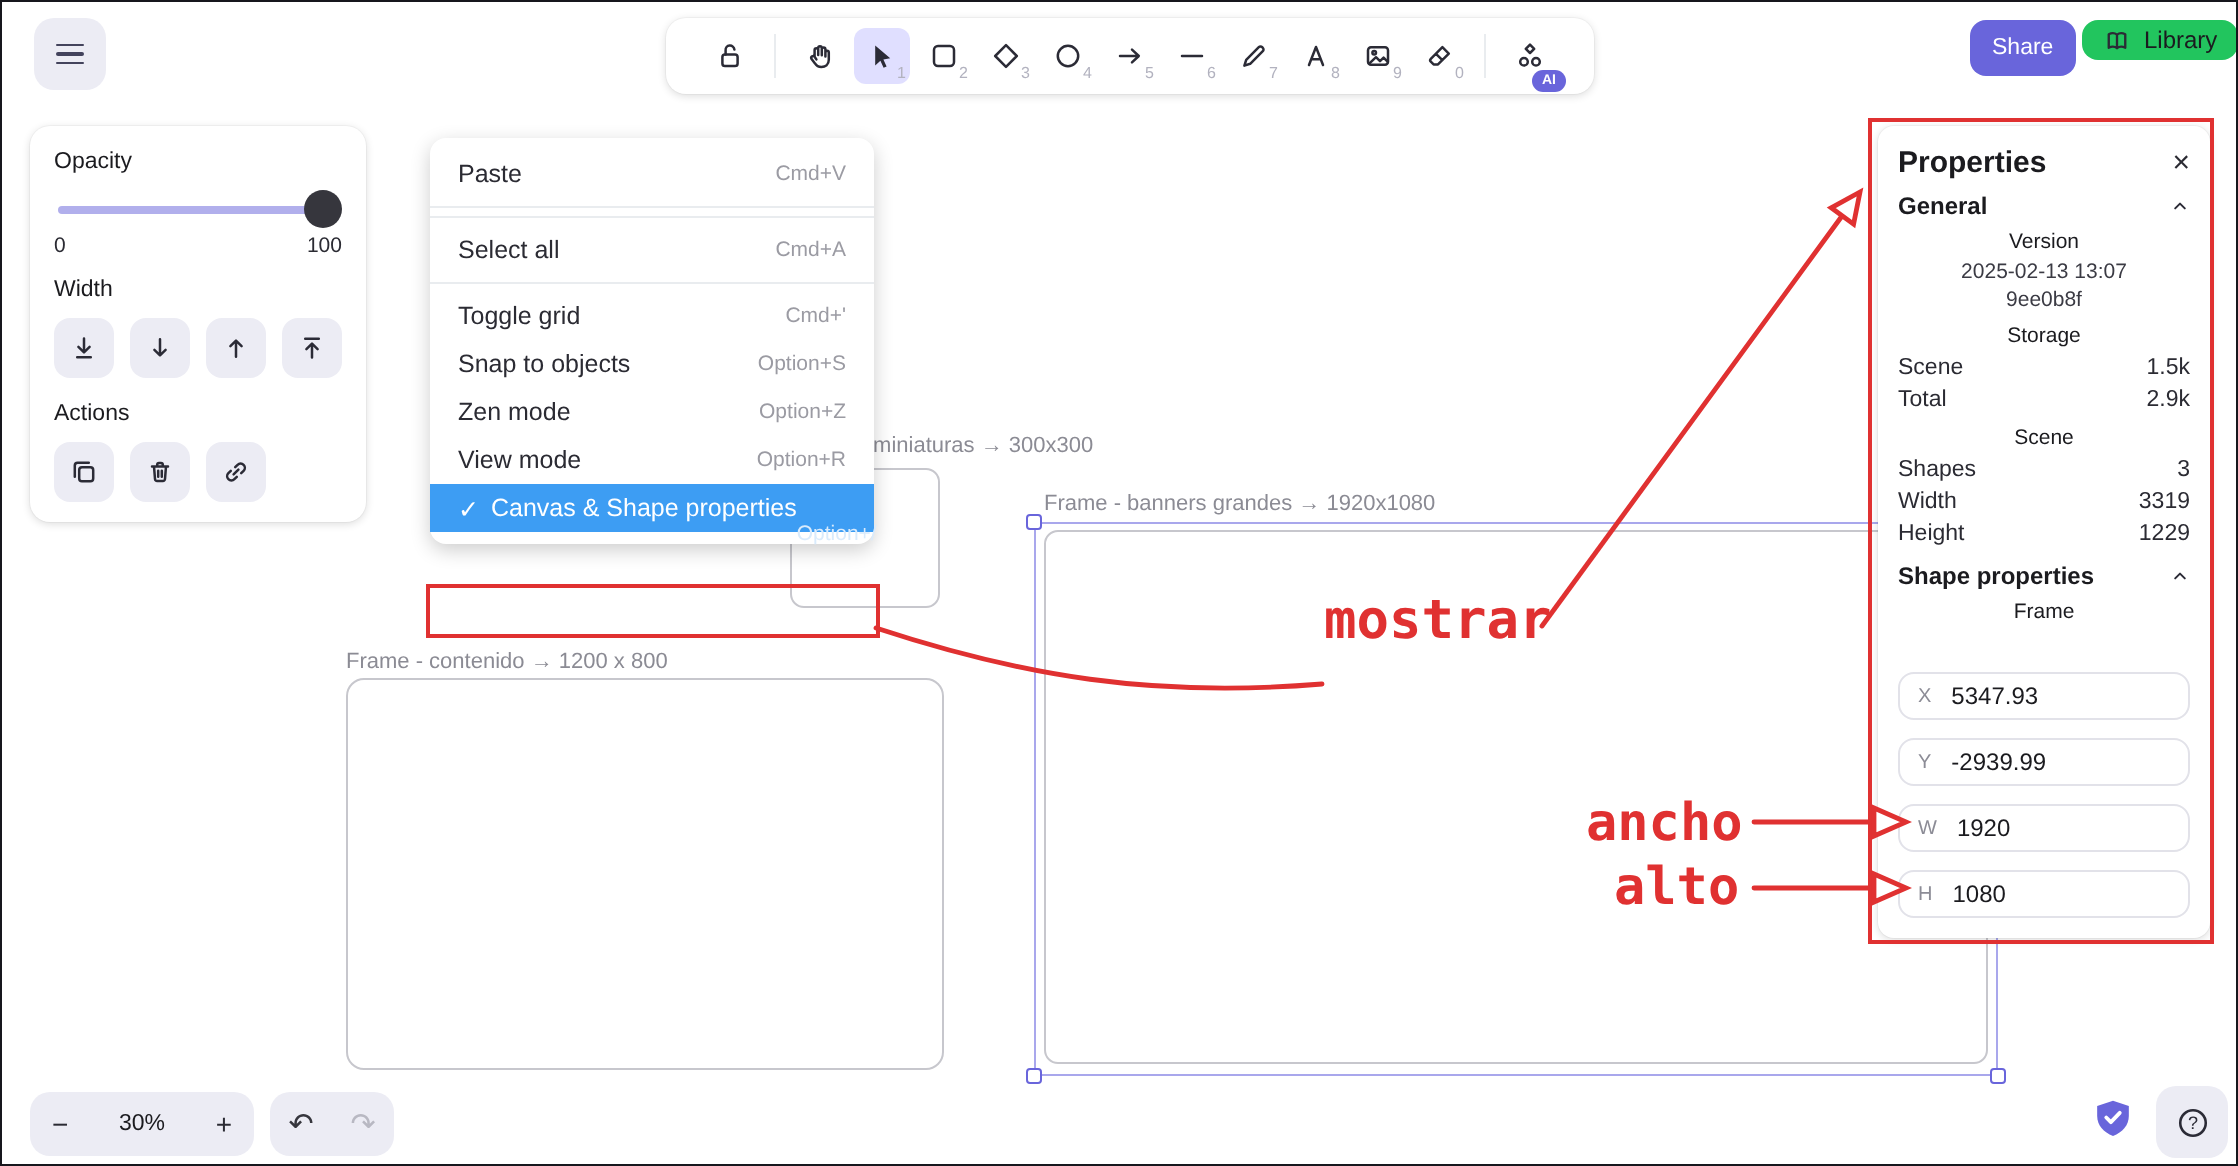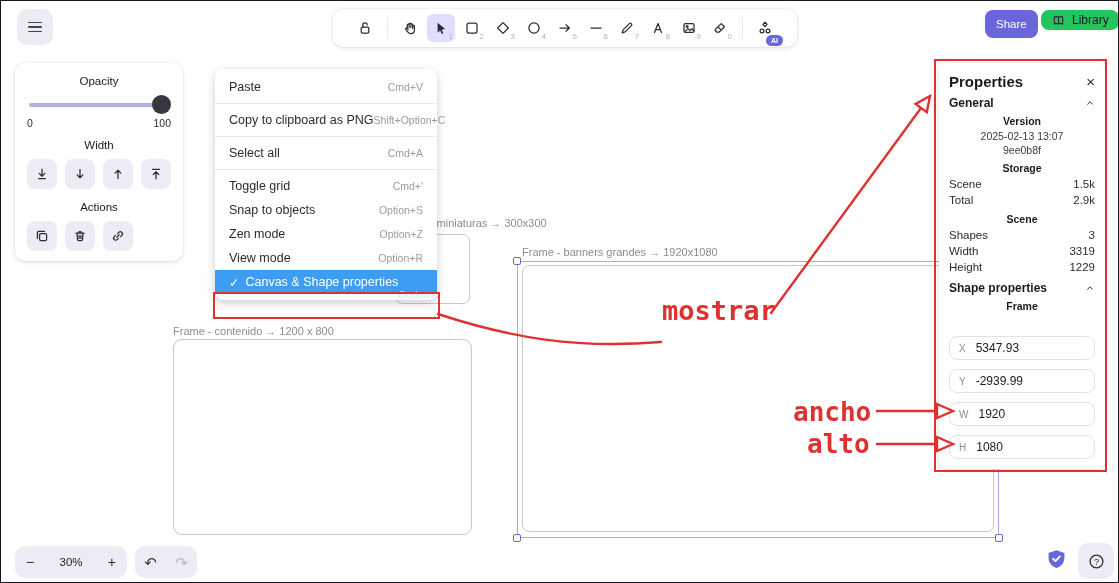--- a/index.html
+++ b/index.html
@@ -18,21 +18,21 @@
   .tool .num{position:absolute;right:2px;bottom:1px;font-size:8px;color:#b2b2bf;}
   .tdiv{width:1px;height:22px;background:#e9ecef;margin:0 5px;}
   .icon{stroke:#2b2b36;fill:none;stroke-width:1.25;stroke-linecap:round;stroke-linejoin:round;}
   .ai-badge{position:absolute;right:-4px;bottom:-4px;width:17px;height:11px;background:#6965db;border-radius:6px;
             color:#fff;font-size:7px;font-weight:bold;display:flex;align-items:center;justify-content:center;}
   .share-btn{position:absolute;left:984px;top:9px;height:28px;padding:0 11px;background:#6965db;color:#fff;
              border:none;border-radius:8px;font-size:11.5px;font-family:inherit;cursor:pointer;z-index:5;}
   .library-btn{position:absolute;left:1040px;top:9px;height:20px;padding:0 10px;background:#22c55e;color:#1b1b1f;
              border:none;border-radius:8px;font-size:12px;font-family:inherit;display:flex;align-items:center;gap:6px;cursor:pointer;z-index:5;}
   
-  .left-panel{left:14px;top:62px;width:168px;height:198px;padding:12px;box-sizing:border-box;z-index:5;text-align:center;}
+  .left-panel{left:14px;top:62px;width:168px;height:198px;padding:12px;box-sizing:border-box;z-index:5;}
   .lp-label{font-size:11.5px;color:#1b1b1f;}
   .slider{position:relative;height:20px;margin:8px 0 2px 0;}
   .slider .track{position:absolute;left:2px;right:2px;top:8px;height:4px;border-radius:2px;background:#b1afec;}
   .slider .knob{position:absolute;right:0px;top:0px;width:19px;height:19px;border-radius:50%;background:#36363d;cursor:pointer;}
   .range-row{display:flex;justify-content:space-between;font-size:10.5px;color:#2b2b33;margin-bottom:10px;}
   .btn-row{display:flex;gap:8px;margin:8px 0 12px 0;}
   .sq{width:30px;height:30px;background:#ececf4;border-radius:8px;display:flex;align-items:center;justify-content:center;cursor:pointer;}
   
   .menu{left:214px;top:68px;width:222px;padding:6px 0;border-radius:8px;z-index:6;
         box-shadow:0 3px 10px rgba(0,0,0,.2);}
@@ -47,21 +47,21 @@
   .flabel{position:absolute;font-size:11px;color:#8b8b94;white-space:nowrap;z-index:1;}
   .frect{position:absolute;border:1.5px solid #c7c7cd;border-radius:7px;background:#fff;z-index:1;box-sizing:border-box;}
   .selrect{position:absolute;border:1.5px solid #a9a7ec;z-index:1;box-sizing:border-box;}
   .handle{position:absolute;width:8px;height:8px;background:#fff;border:1.5px solid #6965db;border-radius:2px;z-index:2;box-sizing:border-box;}
   
   .props{left:938px;top:62px;width:166px;height:406px;padding:10px;box-sizing:border-box;z-index:7;border-radius:8px;}
   .p-title{display:flex;justify-content:space-between;align-items:center;font-size:15px;font-weight:bold;color:#1b1b1f;}
   .p-close{font-size:15px;font-weight:normal;color:#2b2b33;cursor:pointer;line-height:14px;}
   .p-sec{display:flex;justify-content:space-between;align-items:center;font-size:12px;font-weight:bold;color:#1b1b1f;margin-top:6px;}
   .p-center{text-align:center;font-size:10.5px;color:#3b3b44;line-height:14px;}
-  .p-center.b{font-weight:bold;color:#1b1b1f;margin-top:4px;line-height:15px;}
+  .p-center.b{font-weight:normal;color:#1b1b1f;margin-top:4px;line-height:15px;}
   .kv{display:flex;justify-content:space-between;font-size:11.5px;color:#2b2b33;line-height:16px;}
   .fld{height:24px;border:1px solid #e2e2e9;border-radius:8px;display:flex;align-items:center;
        padding:0 9px;gap:10px;margin-top:9px;font-size:12px;color:#1b1b1f;box-sizing:border-box;cursor:text;}
   .fld.first{margin-top:22px;}
   .fld .fl{color:#8c8c96;font-size:10px;}
   
   .overlay{position:absolute;left:0;top:0;width:1119px;height:583px;z-index:10;pointer-events:none;}
   .redbox{position:absolute;border:2px solid #e03131;z-index:10;pointer-events:none;box-sizing:border-box;}
   .redtext{position:absolute;z-index:10;color:#e03131;font-family:"DejaVu Sans Mono",monospace;font-weight:bold;pointer-events:none;}
   
@@ -253,26 +253,20 @@
   </div>
 
   <div class="island menu">
     <div class="mi">
       <span class="lbl">
           <span>Paste</span>
         </span>
       <span class="sc">Cmd+V</span>
     </div>
     <div class="msep"></div>
-    <div class="mi">
-      <span class="lbl">
-          <span>Copy to clipboard as PNG</span>
-        </span>
-      <span class="sc">Shift+Option+C</span>
-    </div>
     <div class="msep"></div>
     <div class="mi">
       <span class="lbl">
           <span>Select all</span>
         </span>
       <span class="sc">Cmd+A</span>
     </div>
     <div class="msep"></div>
     <div class="mi">
       <span class="lbl">

